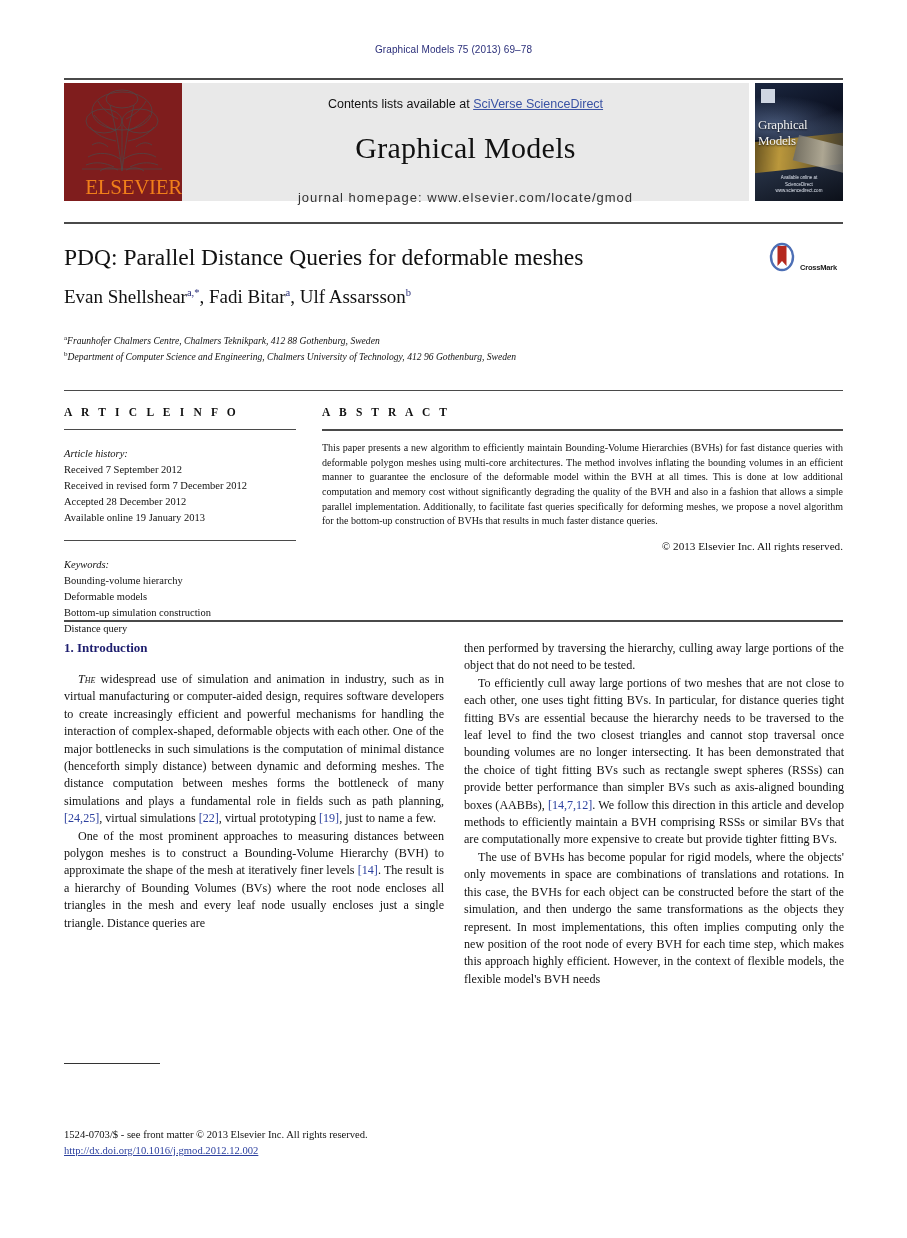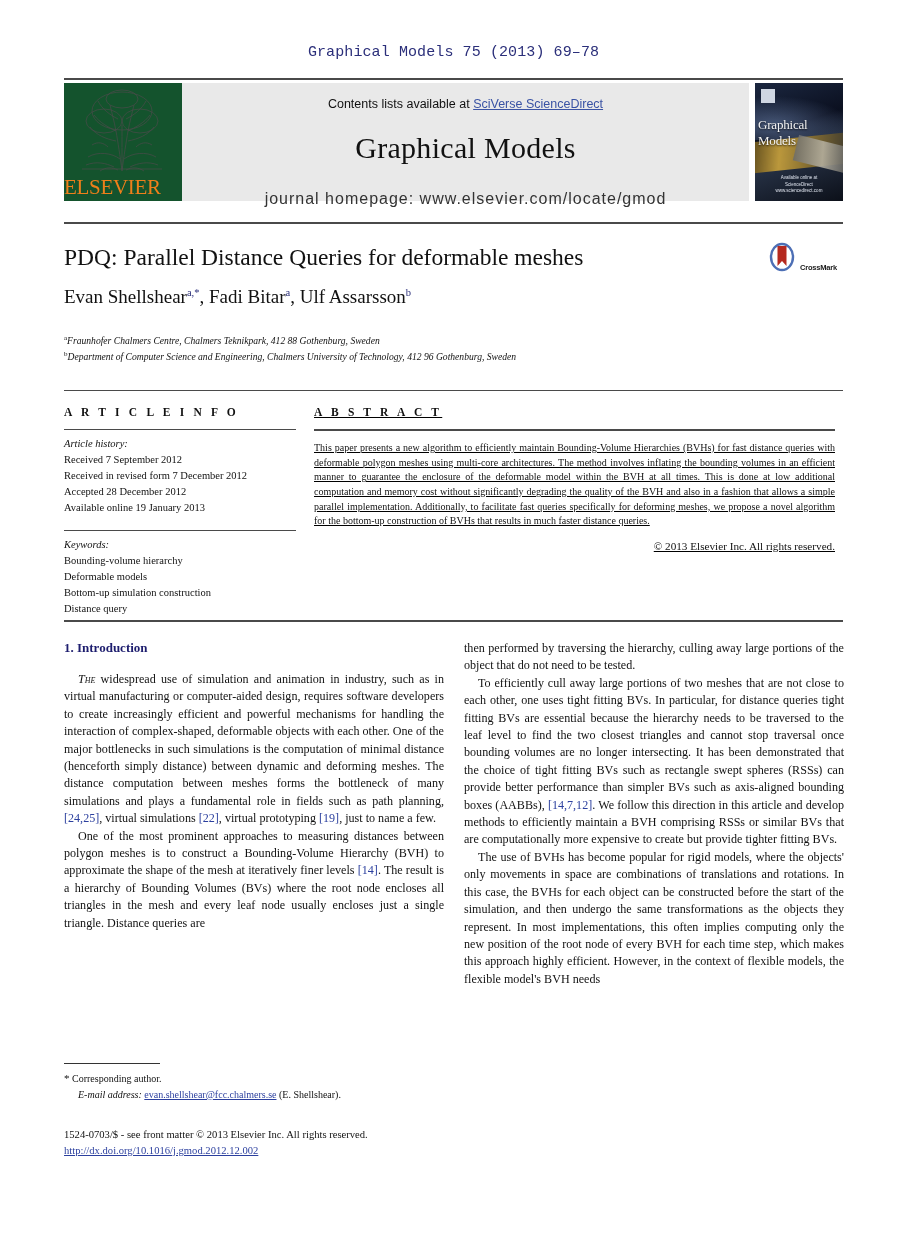--- a/index.html
+++ b/index.html
@@ -23,22 +23,22 @@
     height: 1238px;
     background: #fff;
   }
 
   
   .running-head {
     position: absolute;
     left: 0; top: 44px;
     width: 907px;
     text-align: center;
-    font-family: Liberation Mono, monospace;
-    font-size: 15px;
+    font-family: Liberation Sans, sans-serif;
+    font-size: 10px;
     color: #2b2f7a;
     letter-spacing: 0.1px;
   }
 
   
   .banner {
     position: absolute;
     left: 64px; top: 78px;
     width: 779px;
   }
@@ -52,25 +52,25 @@
     display: flex;
     align-items: stretch;
     height: 118px;
     margin-top: 3px;
   }
 
   .elsevier-logo {
     width: 118px;
     flex: 0 0 118px;
     position: relative;
-    background: #14532d;
+    background: #7f1d1d;
     display: flex;
     flex-direction: column;
     justify-content: flex-end;
-    align-items: flex-start;
+    align-items: flex-end;
     padding-bottom: 2px;
     box-sizing: border-box;
   }
   .tree-svg { position: absolute; left: 8px; top: 2px; }
   .elsevier-word {
     position: relative;
     font-family: "Liberation Serif", serif;
     font-size: 21px;
     letter-spacing: -0.3px;
     color: #f07f1a;
@@ -97,21 +97,21 @@
   }
   .journal-title {
     font-family: "Liberation Serif", serif;
     font-size: 30px;
     color: #111;
     margin-top: 20px;
     letter-spacing: 0.3px;
   }
   .journal-homepage {
     font-family: "Liberation Sans", sans-serif;
-    font-size: 16px;
+    font-size: 13px;
     color: #333;
     letter-spacing: 1.0px;
     margin-top: 25px;
   }
 
   .cover-thumb {
     width: 88px;
     flex: 0 0 88px;
     margin-left: 6px;
     position: relative;
@@ -245,43 +245,42 @@
     background: #4a4a4a;
   }
 
   .info-col {
     position: absolute;
     left: 64px; top: 406px;
     width: 232px;
   }
   .abs-col {
     position: absolute;
-    left: 314px; top: 406px;
+    left: 322px; top: 406px;
     width: 521px;
-    text-decoration: underline;
   }
   .section-caps {
     font-family: "Liberation Serif", serif;
     font-weight: bold;
     font-size: 11.5px;
     letter-spacing: 3.2px;
     color: #111;
   }
   .thin-rule {
     height: 1px;
     background: #4a4a4a;
     margin-top: 11px;
   }
   .thick-rule {
     height: 2px;
     background: #4a4a4a;
     margin-top: 11px;
   }
   .info-block {
-    margin-top: 6px;
+    margin-top: 16px;
     font-family: "Liberation Serif", serif;
     font-size: 10.5px;
     line-height: 1.52;
     color: #111;
   }
   .info-block .it {
     font-style: italic;
   }
   .info-sep {
     height: 1px;
@@ -498,30 +497,19 @@
     <p class="body-p">One of the most prominent approaches to measuring distances between polygon meshes is to construct a Bounding-Volume Hierarchy (BVH) to approximate the shape of the mesh at iteratively finer levels <span class="ref">[14]</span>. The result is a hierarchy of Bounding Volumes (BVs) where the root node encloses all triangles in the mesh and every leaf node usually encloses just a single triangle. Distance queries are</p>
   </div>
 
   <div class="col-right">
     <p class="body-p cont">then performed by traversing the hierarchy, culling away large portions of the object that do not need to be tested.</p>
     <p class="body-p">To efficiently cull away large portions of two meshes that are not close to each other, one uses tight fitting BVs. In particular, for distance queries tight fitting BVs are essential because the hierarchy needs to be traversed to the leaf level to find the two closest triangles and cannot stop traversal once bounding volumes are no longer intersecting. It has been demonstrated that the choice of tight fitting BVs such as rectangle swept spheres (RSSs) can provide better performance than simpler BVs such as axis-aligned bounding boxes (AABBs), <span class="ref">[14,7,12]</span>. We follow this direction in this article and develop methods to efficiently maintain a BVH comprising RSSs or similar BVs that are computationally more expensive to create but provide tighter fitting BVs.</p>
     <p class="body-p">The use of BVHs has become popular for rigid models, where the objects' only movements in space are combinations of translations and rotations. In this case, the BVHs for each object can be constructed before the start of the simulation, and then undergo the same transformations as the objects they represent. In most implementations, this often implies computing only the new position of the root node of every BVH for each time step, which makes this approach highly efficient. However, in the context of flexible models, the flexible model's BVH needs</p>
   </div>
 
   <div class="footnote-rule"></div>
-  <div class="footnote">
-    <div>
-      <span class="fn-star">*</span>
-      <span>Corresponding author.</span>
-    </div>
-    <div style="padding-left:14px">
-      <span class="em-label">E-mail address:</span>
-      <a class="mail" href="#">evan.shellshear@fcc.chalmers.se</a>
-      <span>(E. Shellshear).</span>
-    </div>
-  </div>
 
   <div class="pubinfo">
     <div>1524-0703/$ - see front matter © 2013 Elsevier Inc. All rights reserved.</div>
     <a class="doi" href="#">http://dx.doi.org/10.1016/j.gmod.2012.12.002</a>
   </div>
 
 </div>
 
 </body></html>

